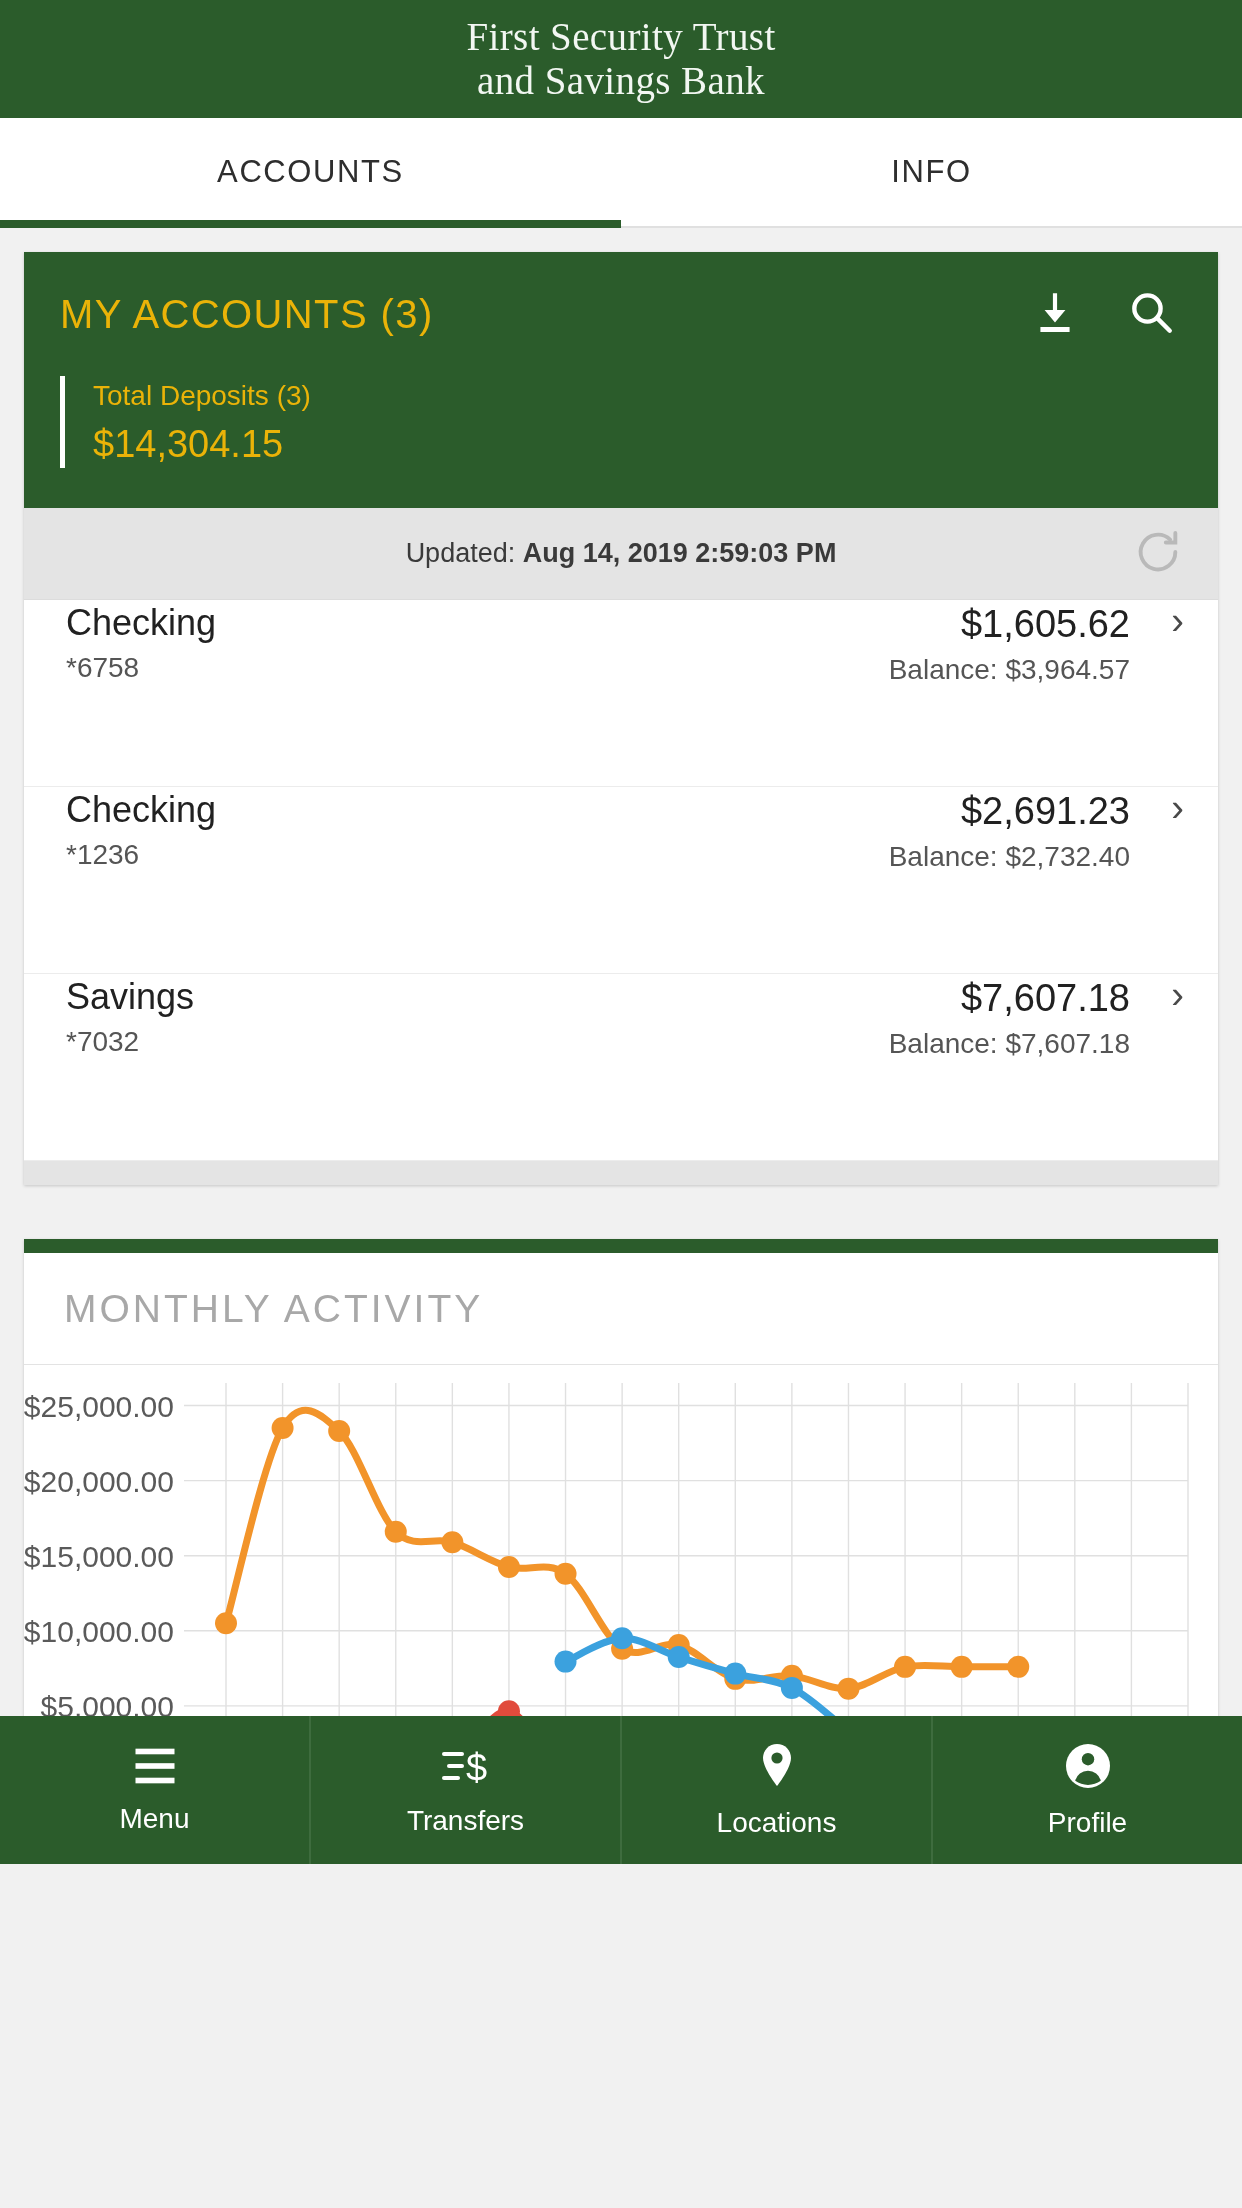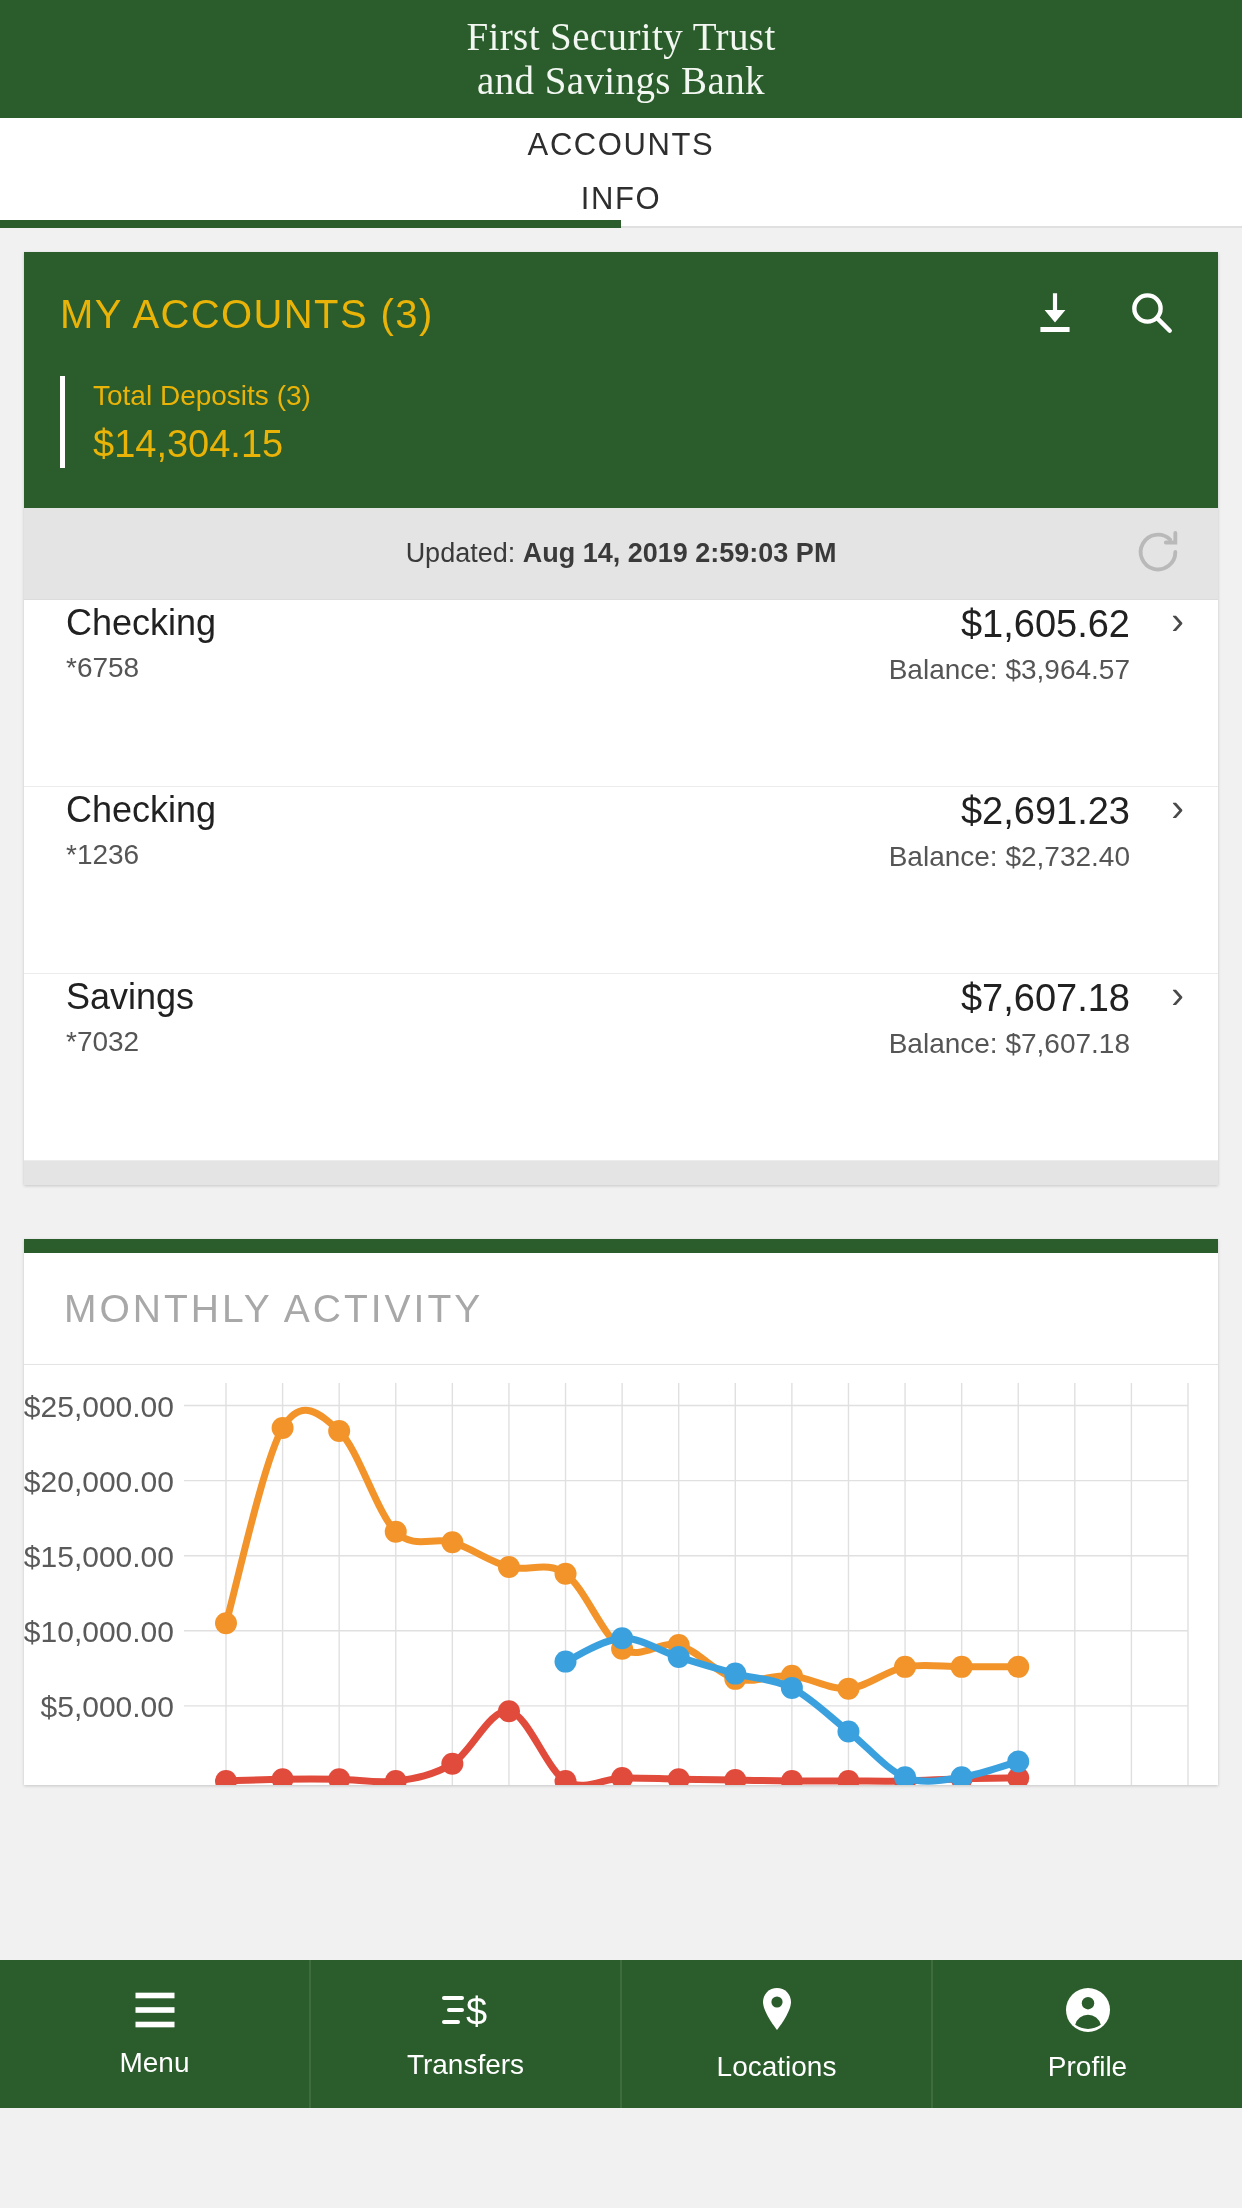--- a/index.html
+++ b/index.html
@@ -2,39 +2,39 @@
 <html><head>
 <meta charset="utf-8">
 <style>
   * { box-sizing: border-box; margin: 0; padding: 0; }
   html, body {
     width: 1242px; height: 2208px;
     font-family: "Liberation Sans", "DejaVu Sans", sans-serif;
     background: #f1f1f1;
     overflow: hidden;
   }
-  #app { position: relative; width: 1242px; height: 2108px; }
+  #app { position: relative; width: 1242px; height: 1864px; }
 
   
   .brand-bar {
     height: 118px; background: #2b5c2b;
     display: flex; align-items: center; justify-content: center;
   }
   .brand-title {
     color: #f2f7f2; text-align: center;
     font-family: "Liberation Serif", "DejaVu Serif", serif;
     font-size: 39px; line-height: 44px; font-weight: 400;
     letter-spacing: .4px;
     white-space: pre-line;
   }
 
   
   .tabbar {
     height: 110px; background: #ffffff; display: flex;
-    border-bottom: 2px solid #e0e0e0; position: relative; flex-direction: column;
+    border-bottom: 2px solid #e0e0e0; position: relative;
   }
   .tab {
     flex: 1; display: flex; align-items: center; justify-content: center;
     font-size: 31px; letter-spacing: 1.6px; color: #2e2e2e;
   }
   .tab-underline {
     position: absolute; left: 0; bottom: -2px; width: 50%;
     height: 8px; background: #2b5c2b;
   }
 

